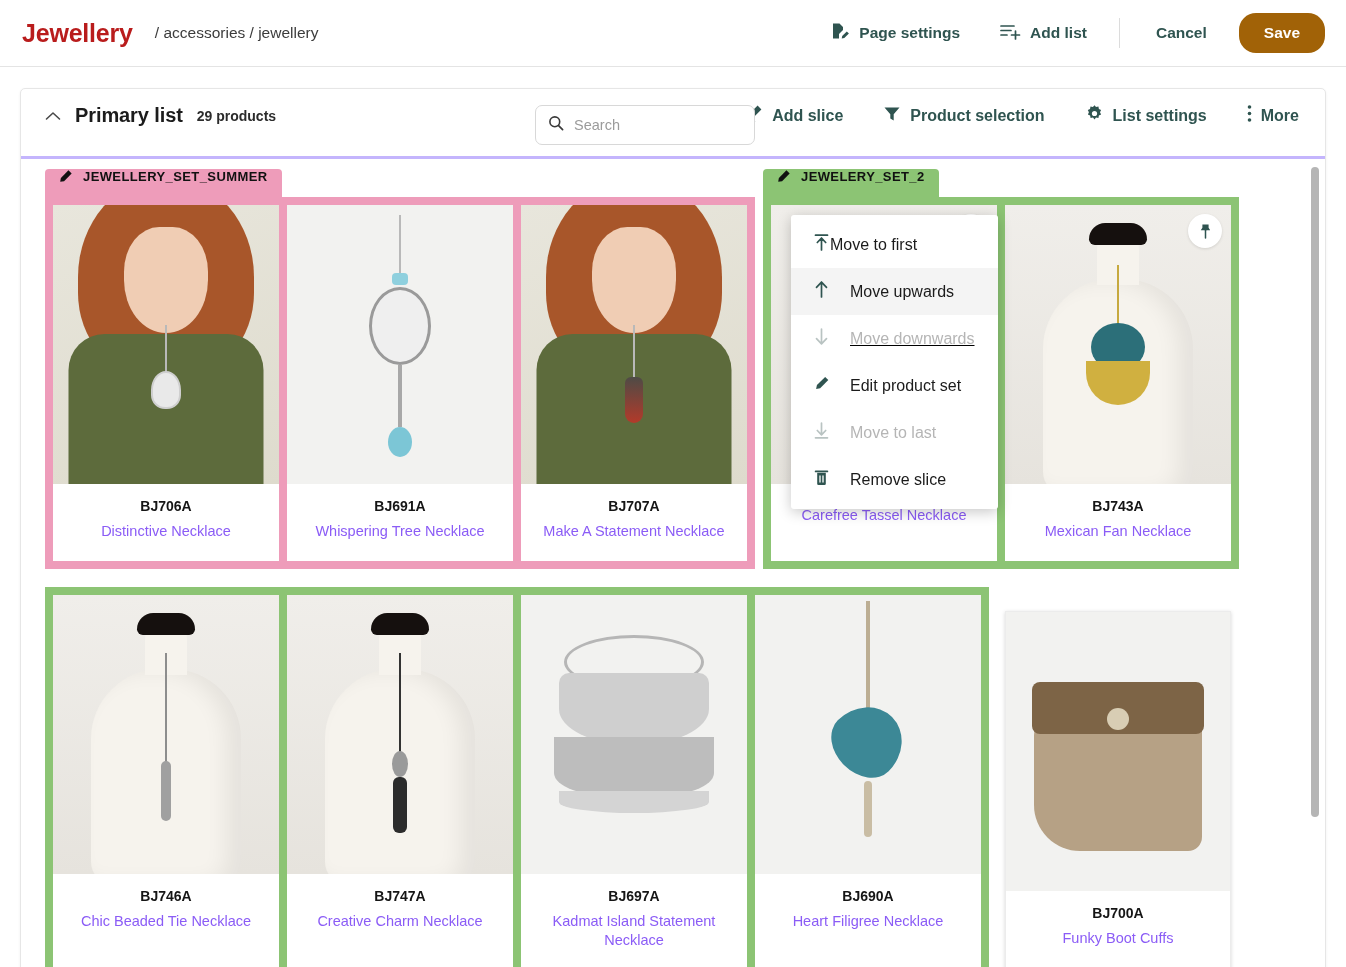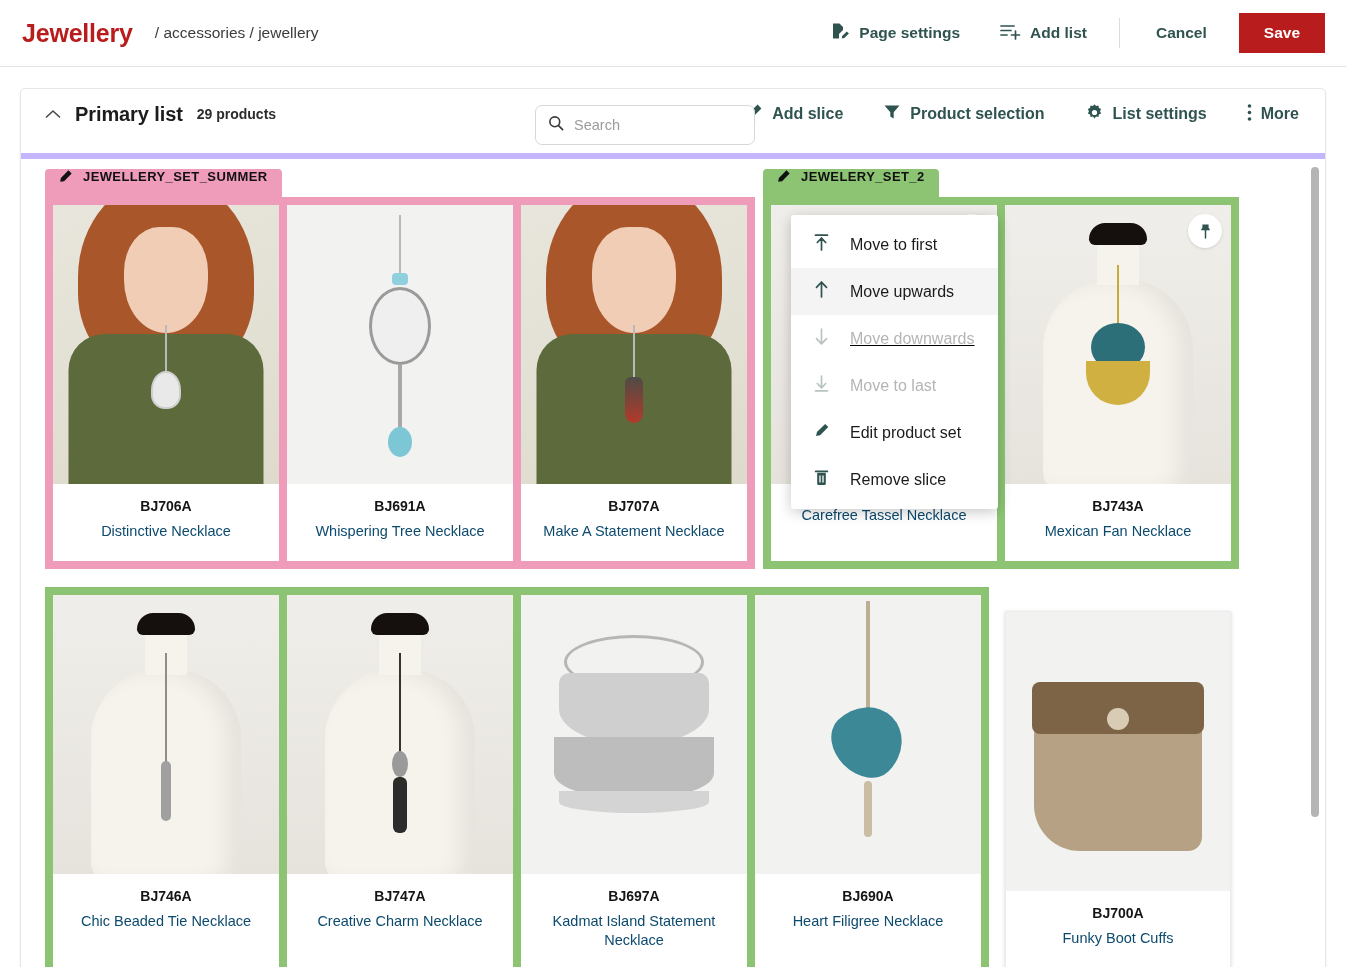--- a/index.html
+++ b/index.html
@@ -57,46 +57,46 @@
   .btn-cancel {
     font-size: 15.5px;
     font-weight: 700;
     color: #2f5450;
     cursor: pointer;
     padding: 8px 10px;
     white-space: nowrap;
   }
   .btn-save {
     margin-left: 22px;
-    background: #b91c1c;
+    background: #a16207;
     color: #ffffff;
     font-size: 15.5px;
     font-weight: 700;
     border: none;
-    border-radius: 0;
+    border-radius: 17px;
     padding: 11px 25px;
     cursor: pointer;
     font-family: inherit;
   }
 
   
   .panel {
     position: absolute;
     left: 20px; top: 88px;
     width: 1306px; height: 900px;
     background: #ffffff;
     border: 1px solid #e6e6e6;
     border-radius: 5px;
     box-shadow: 0 1px 3px rgba(0,0,0,0.06);
     overflow: hidden;
   }
   .panel-toolbar {
     height: 70px;
     display: flex; align-items: center;
-    border-bottom: 6px solid #c4b5fd;
+    border-bottom: 3px solid #c4b5fd;
     padding: 0 22px 14px 22px;
     position: relative;
   }
   .collapse-caret {
     width: 20px; height: 20px;
     display: flex; align-items: center; justify-content: center;
     cursor: pointer;
     color: #555;
     margin-right: 12px;
   }
@@ -227,21 +227,21 @@
     text-align: center;
   }
   .card-sku {
     font-size: 14px;
     font-weight: 700;
     color: #151515;
     margin-bottom: 8px;
   }
   .card-name {
     font-size: 14.5px;
-    color: #0c4a6e;
+    color: #8b5cf6;
     line-height: 1.3;
   }
   .pin-badge {
     position: absolute;
     right: 9px; top: 9px;
     width: 34px; height: 34px;
     border-radius: 50%;
     background: #ffffff;
     display: flex; align-items: center; justify-content: center;
     box-shadow: 0 1px 3px rgba(0,0,0,0.12);
@@ -618,21 +618,21 @@
 
     <div class="scroll-track">
       <div class="scroll-thumb"></div>
     </div>
   </div>
 </div>
 
 <div style="position:absolute;left:791px;top:215px;width:207px;background:#ffffff;
             box-shadow:0 3px 14px rgba(0,0,0,0.22);border-radius:3px;padding:6px 0;z-index:50;">
 
-  <div style="display:flex;align-items:center;gap:20px;padding:12px 22px;cursor:pointer;">
+  <div style="display:flex;align-items:center;padding:12px 22px;cursor:pointer;">
     <span>
       <svg width="17" height="19" viewBox="0 0 17 19" fill="none">
         <path d="M2.5 2.2h12" stroke="#2f5450" stroke-width="1.7" stroke-linecap="round"></path>
         <path d="M8.5 17V5.6M8.5 5.2l-4.2 4.3M8.5 5.2l4.2 4.3" stroke="#2f5450" stroke-width="1.7" stroke-linecap="round" stroke-linejoin="round"></path>
       </svg>
     </span>
     <span style="font-size:16px;color:#1b1b1b;">Move to first</span>
   </div>
 
   <div style="display:flex;align-items:center;gap:20px;padding:12px 22px;cursor:pointer;background:#f4f4f4;">
@@ -644,39 +644,39 @@
     <span style="font-size:16px;color:#1b1b1b;">Move upwards</span>
   </div>
 
   <div style="display:flex;align-items:center;gap:20px;padding:12px 22px;cursor:default;text-decoration:underline;">
     <span>
       <svg width="17" height="19" viewBox="0 0 17 19" fill="none">
         <path d="M8.5 2V16.4M8.5 16.8l-5-5.2M8.5 16.8l5-5.2" stroke="#b9c3c2" stroke-width="1.7" stroke-linecap="round" stroke-linejoin="round"></path>
       </svg>
     </span>
     <span style="font-size:16px;color:#b5b5b5;">Move downwards</span>
+  </div>
+
+  <div style="display:flex;align-items:center;gap:20px;padding:12px 22px;cursor:pointer;">
+    <span>
+      <svg width="17" height="19" viewBox="0 0 19 19" fill="none">
+        <path d="M13.6 2.2l3.5 3.5-9.1 9.1-4.5.9.9-4.5z" fill="#2f5450"></path>
+      </svg>
+    </span>
+    <span style="font-size:16px;color:#1b1b1b;">Edit product set</span>
   </div>
 
   <div style="display:flex;align-items:center;gap:20px;padding:12px 22px;cursor:default;">
     <span>
       <svg width="17" height="19" viewBox="0 0 17 19" fill="none">
         <path d="M2.5 16.8h12" stroke="#b9c3c2" stroke-width="1.7" stroke-linecap="round"></path>
         <path d="M8.5 2v11.4M8.5 13.8l-4.2-4.3M8.5 13.8l4.2-4.3" stroke="#b9c3c2" stroke-width="1.7" stroke-linecap="round" stroke-linejoin="round"></path>
       </svg>
     </span>
     <span style="font-size:16px;color:#b5b5b5;">Move to last</span>
-  </div>
-
-  <div style="display:flex;align-items:center;gap:20px;padding:12px 22px;cursor:pointer;">
-    <span>
-      <svg width="17" height="19" viewBox="0 0 19 19" fill="none">
-        <path d="M13.6 2.2l3.5 3.5-9.1 9.1-4.5.9.9-4.5z" fill="#2f5450"></path>
-      </svg>
-    </span>
-    <span style="font-size:16px;color:#1b1b1b;">Edit product set</span>
   </div>
 
   <div style="display:flex;align-items:center;gap:20px;padding:12px 22px;cursor:pointer;">
     <span>
       <svg width="17" height="19" viewBox="0 0 17 19" fill="none">
         <path d="M2.6 3.4h11.8" stroke="#2f5450" stroke-width="1.7" stroke-linecap="round"></path>
         <path d="M4.2 4.8h8.6v11a1.3 1.3 0 01-1.3 1.3H5.5a1.3 1.3 0 01-1.3-1.3z" fill="#2f5450"></path>
         <path d="M7 8v6M10 8v6" stroke="#ffffff" stroke-width="1.3" stroke-linecap="round"></path>
       </svg>
     </span>

